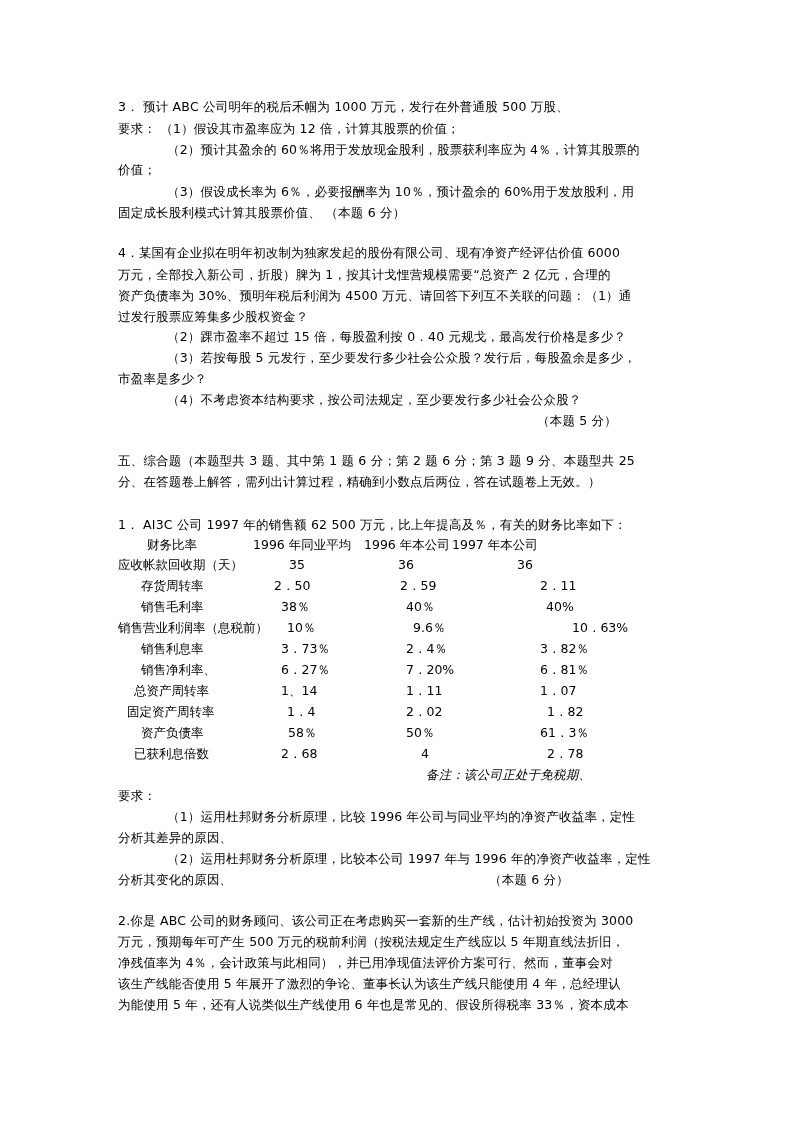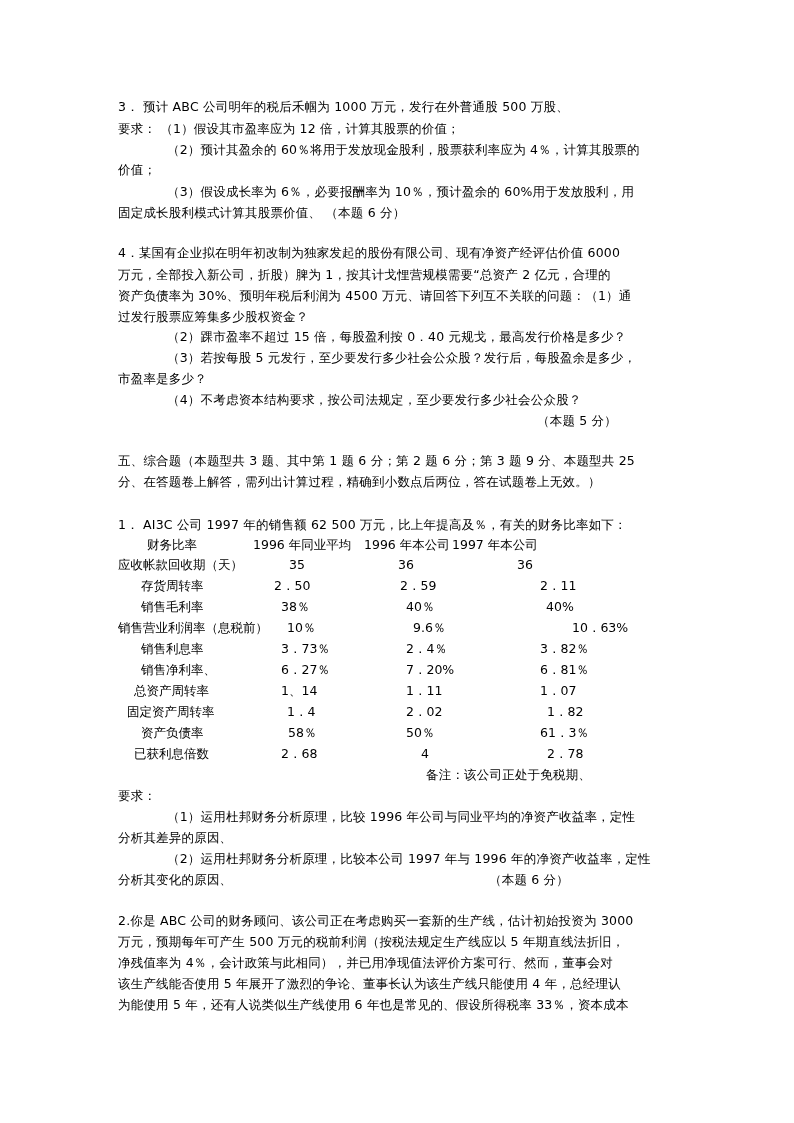--- a/index.html
+++ b/index.html
@@ -104,21 +104,21 @@
       <span class="cell" style="left:540px;">61．3％</span>
     </div>
     <div class="row" style="top:746px;">
       <span class="cell" style="left:134px;">已获利息倍数</span>
       <span class="cell" style="left:281px;">2．68</span>
       <span class="cell" style="left:421px;">4</span>
       <span class="cell" style="left:547px;">2．78</span>
     </div>
   </div>
 
-  <div class="ln" style="left:426px;top:767px;">备注：该公司正处于免税期、</div>
+  <div class="ln" style="left:426px;top:767px;font-style:italic;">备注：该公司正处于免税期、</div>
   <div class="ln" style="left:118px;top:788px;">要求：</div>
   <div class="ln" style="left:167px;top:809px;">（1）运用杜邦财务分析原理，比较 1996 年公司与同业平均的净资产收益率，定性</div>
   <div class="ln" style="left:118px;top:830px;">分析其差异的原因、</div>
   <div class="ln" style="left:167px;top:851px;">（2）运用杜邦财务分析原理，比较本公司 1997 年与 1996 年的净资产收益率，定性</div>
   <div class="ln" style="left:118px;top:872px;">分析其变化的原因、</div>
   <div class="ln" style="left:489px;top:872px;">（本题 6 分）</div>
 </div>
 
 <div>
   <div class="ln" style="left:118px;top:913px;">2.你是 ABC 公司的财务顾问、该公司正在考虑购买一套新的生产线，估计初始投资为 3000</div>

